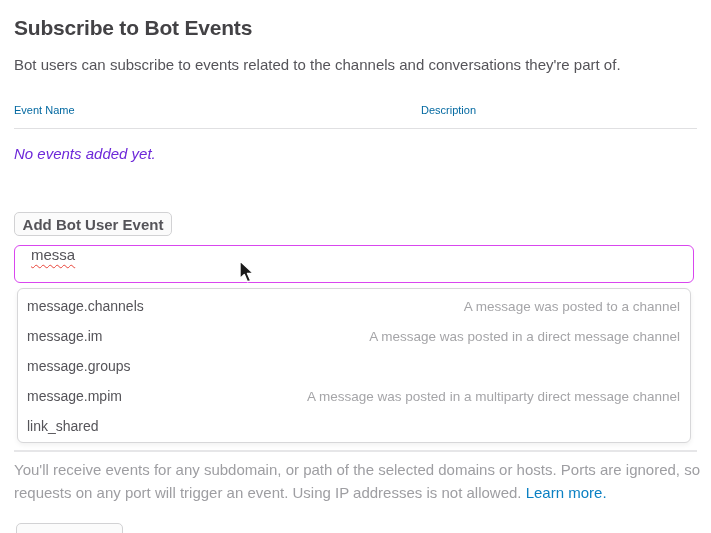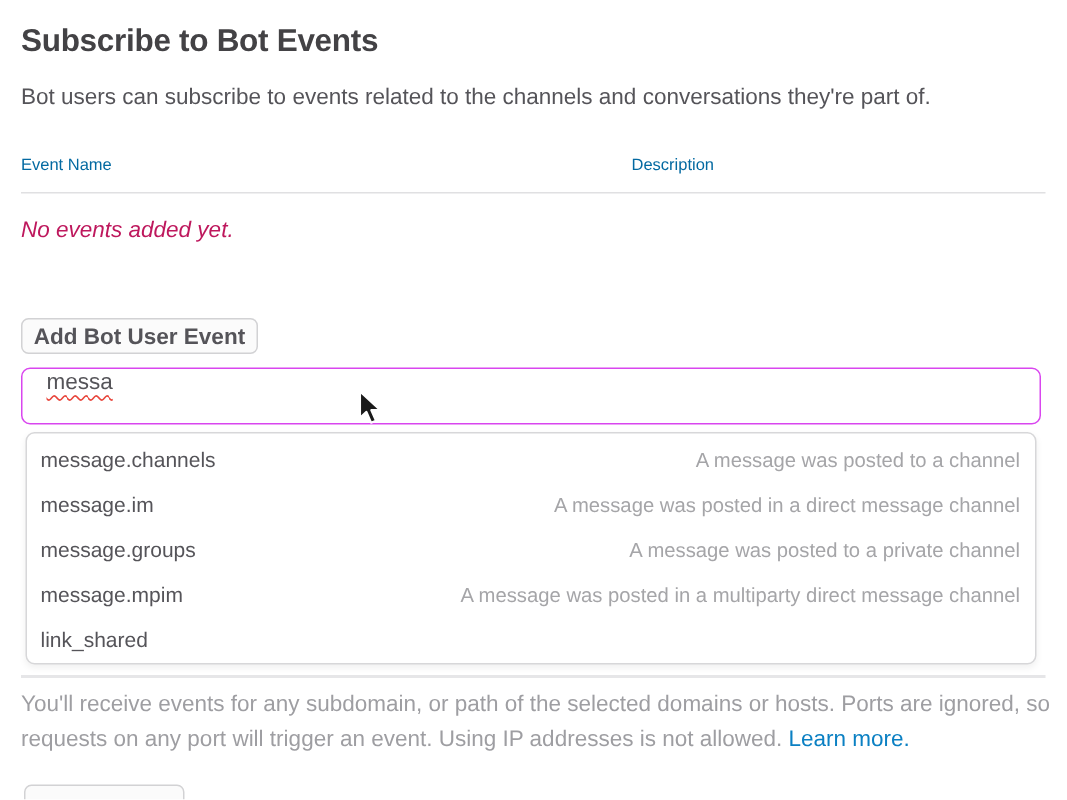--- a/index.html
+++ b/index.html
@@ -40,21 +40,21 @@
   .divider-1 {
     left: 14px; top: 128px;
     width: 683px; height: 1px;
     background: #e0e0e2;
   }
 
   .empty-message {
     left: 14px; top: 145px;
     font-size: 15px;
     font-style: italic;
-    color: #be185d;
+    color: #6d28d9;
   }
 
   .btn {
     border: 1px solid #d2d2d4;
     border-radius: 5px;
     background: #fbfbfb;
     color: #555459;
     font-family: "Liberation Sans", "DejaVu Sans", sans-serif;
     font-size: 15px;
     font-weight: 700;
@@ -170,21 +170,20 @@
     <div class="dropdown-row">
       <span class="opt-name">message.channels</span>
       <span class="opt-desc">A message was posted to a channel</span>
     </div>
     <div class="dropdown-row">
       <span class="opt-name">message.im</span>
       <span class="opt-desc">A message was posted in a direct message channel</span>
     </div>
     <div class="dropdown-row">
       <span class="opt-name">message.groups</span>
-      <span class="opt-desc">A message was posted to a private channel</span>
     </div>
     <div class="dropdown-row">
       <span class="opt-name">message.mpim</span>
       <span class="opt-desc">A message was posted in a multiparty direct message channel</span>
     </div>
     <div class="dropdown-row">
       <span class="opt-name">link_shared</span>
     </div>
   </div>
 

